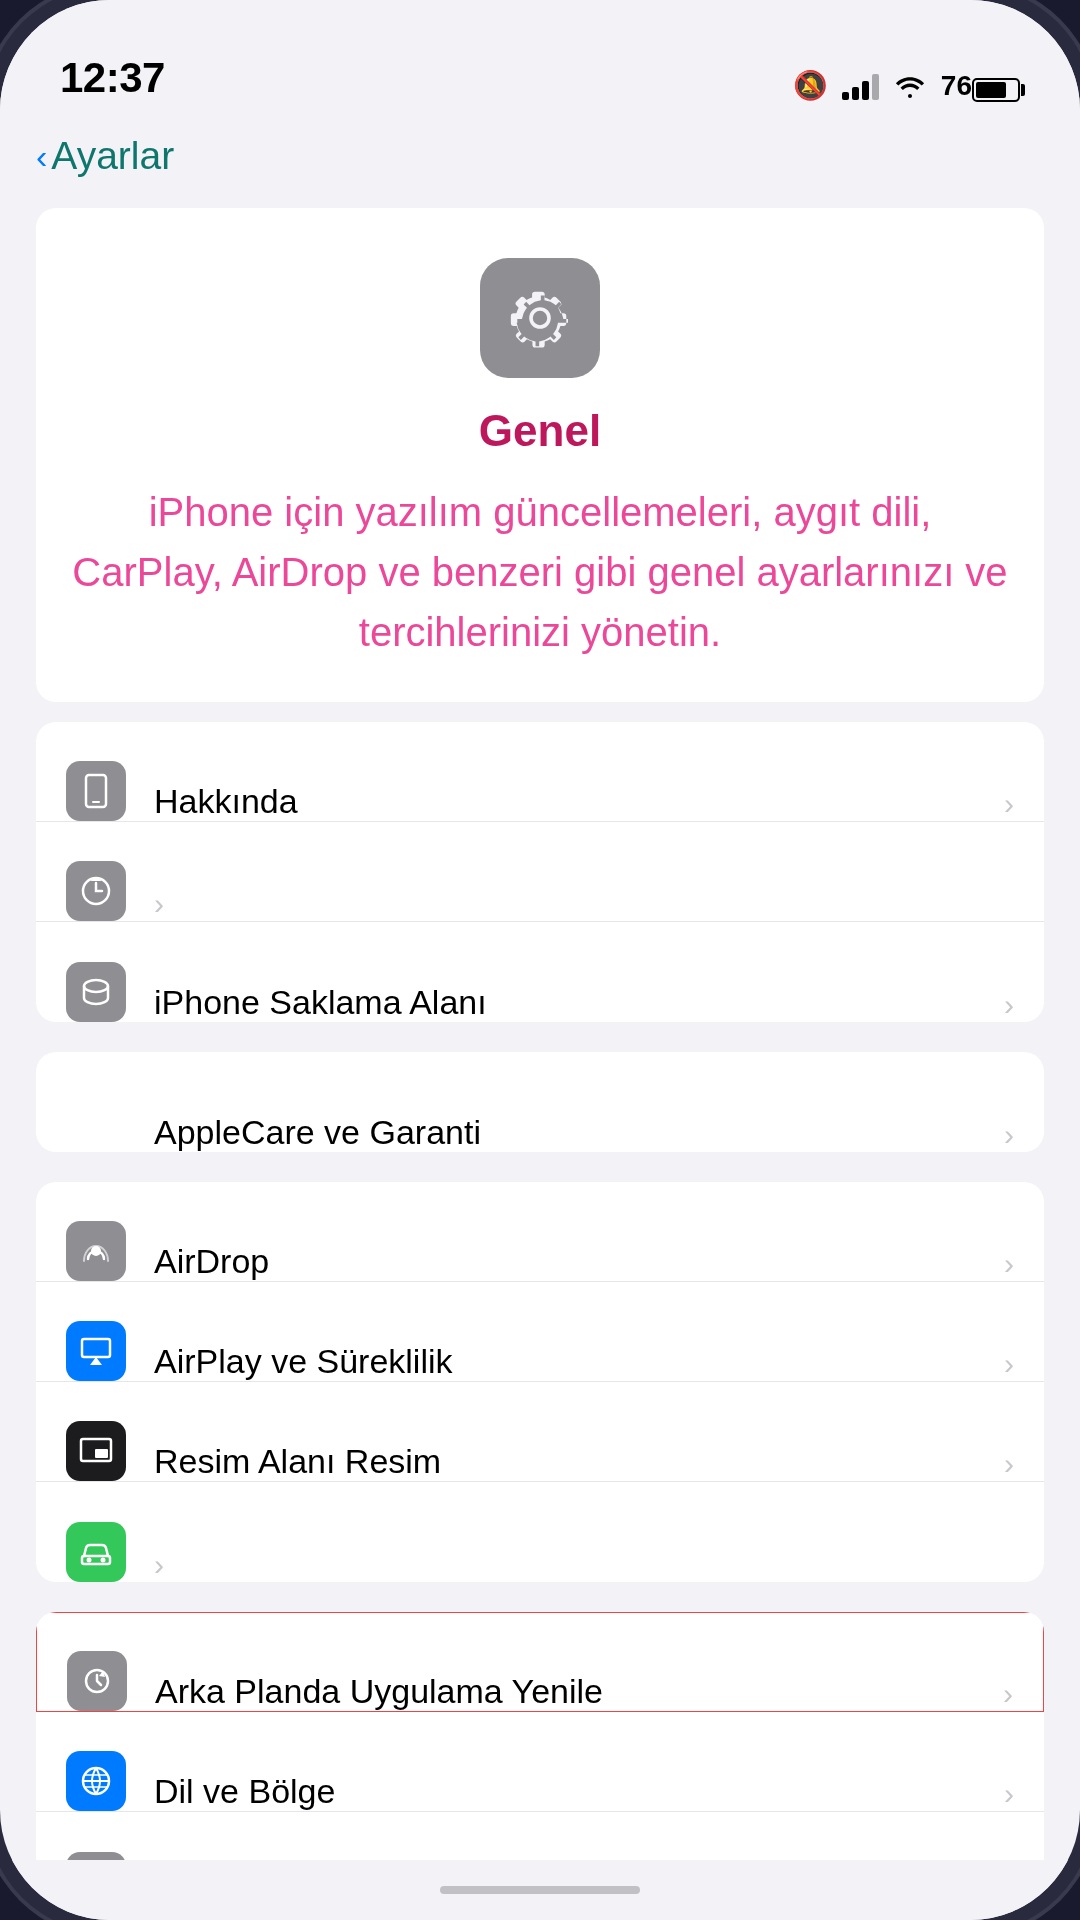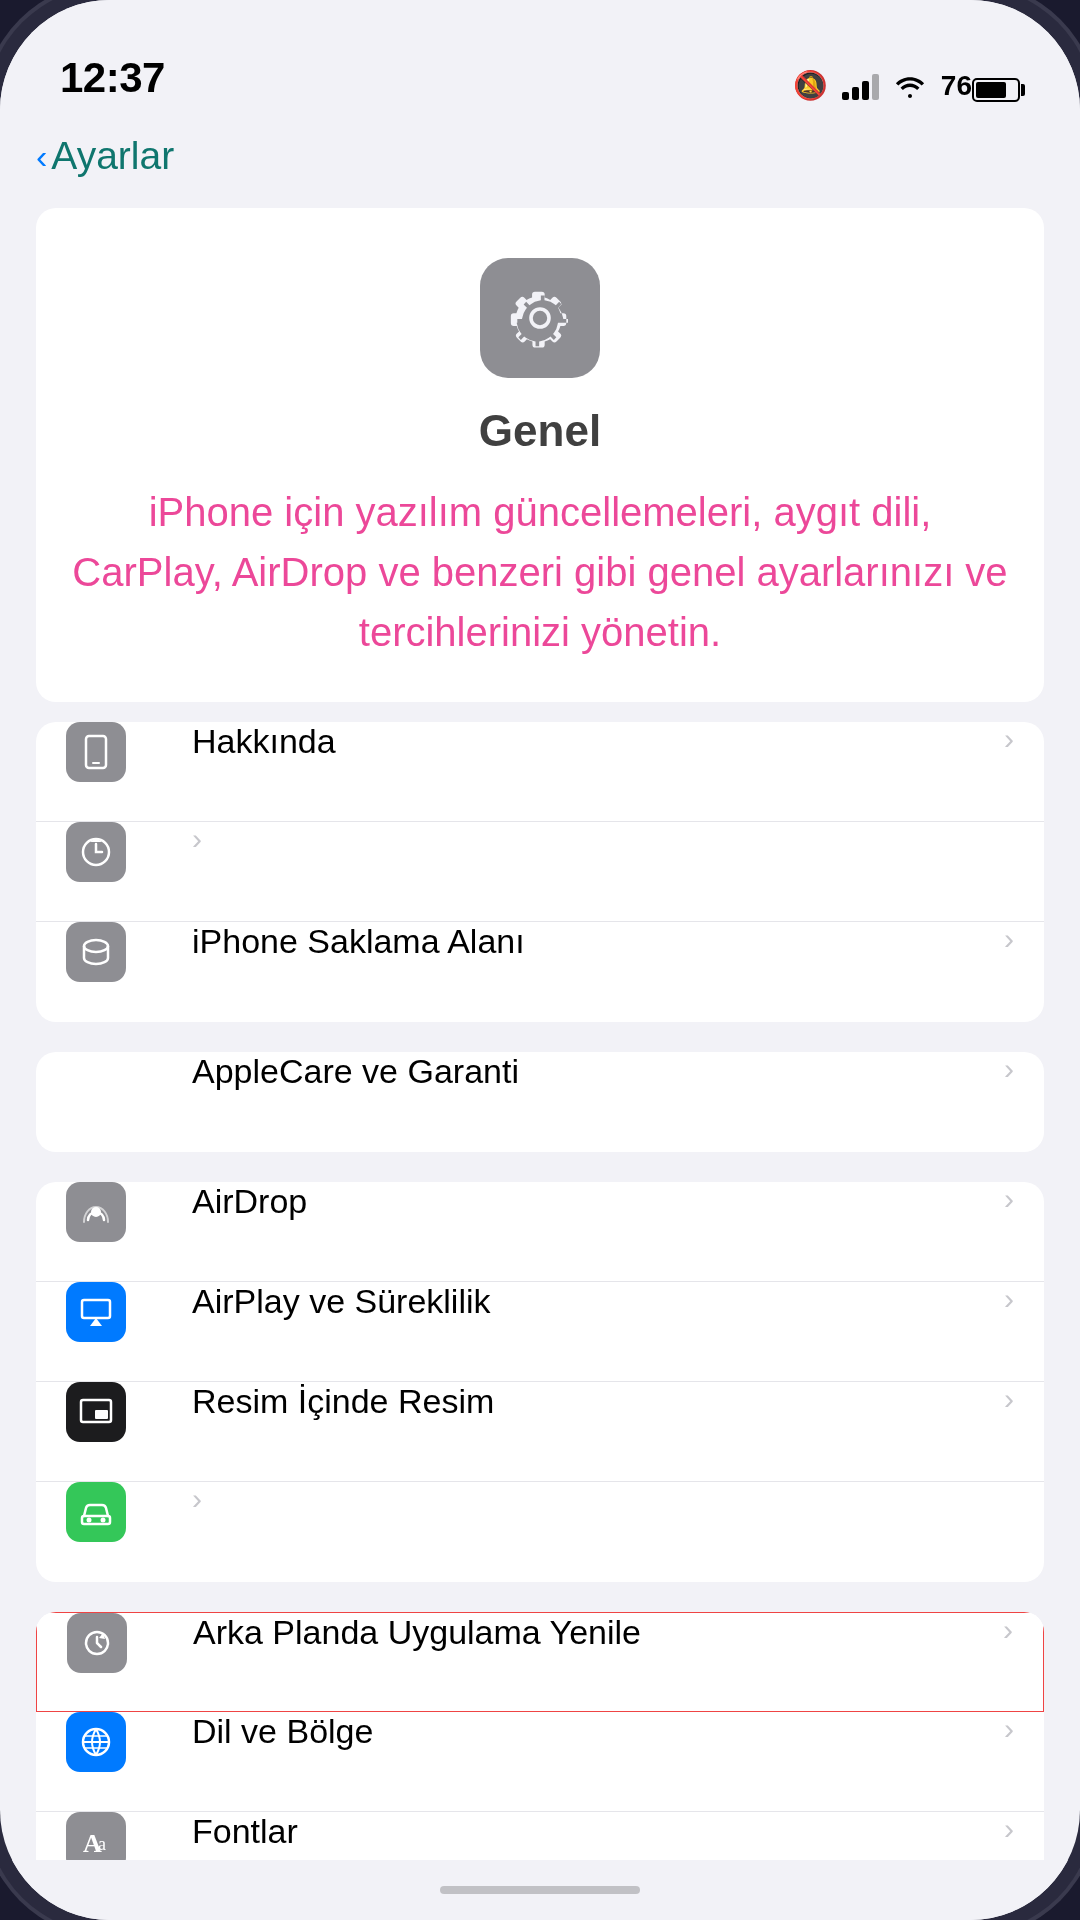--- a/index.html
+++ b/index.html
@@ -177,47 +177,46 @@
 
     .app-icon-genel svg {
       width: 72px;
       height: 72px;
       fill: #f2f2f7;
     }
 
     .header-title {
       font-size: 44px;
       font-weight: 700;
-      color: #404040;
+      color: #be185d;
       margin-bottom: 18px;
     }
 
     .header-desc {
       font-size: 40px;
       color: #ec4899;
       line-height: 1.5;
       margin-top: 8px;
     }
 
     
     .section {
       margin: 0 36px 30px 36px;
       background: #fff;
       border-radius: 20px;
       overflow: hidden;
     }
 
     .list-item {
       display: flex;
-      align-items: flex-start;
+      align-items: flex-end;
       padding: 0 30px;
       height: 100px;
       border-bottom: 1px solid #e5e5ea;
       position: relative;
-      gap: 38px;
     }
 
     .list-item:last-child {
       border-bottom: none;
     }
 
     .item-icon {
       width: 60px;
       height: 60px;
       border-radius: 14px;
@@ -386,21 +385,21 @@
           <span class="item-label">AirPlay ve Süreklilik</span>
           <span class="item-chevron">›</span>
         </div>
         <div class="list-item">
           <div class="item-icon icon-black">
             <svg width="36" height="36" viewBox="0 0 36 36" fill="none">
               <rect x="3" y="6" width="30" height="22" rx="2" stroke="white" stroke-width="2.5"></rect>
               <rect x="17" y="16" width="13" height="9" rx="1" fill="white"></rect>
             </svg>
           </div>
-          <span class="item-label">Resim İçinde Resim</span>
+          <span class="item-label">Resim Alanı Resim</span>
           <span class="item-chevron">›</span>
         </div>
         <div class="list-item">
           <div class="item-icon icon-green">
             <svg width="36" height="36" viewBox="0 0 36 36" fill="none">
               <path d="M6 22 L8 14 C8.5 12 10 11 12 11 L24 11 C26 11 27.5 12 28 14 L30 22" stroke="white" stroke-width="2.5" stroke-linecap="round"></path>
               <rect x="4" y="22" width="28" height="8" rx="2" fill="none" stroke="white" stroke-width="2.5"></rect>
               <circle cx="11" cy="26" r="2.5" fill="white"></circle>
               <circle cx="25" cy="26" r="2.5" fill="white"></circle>
             </svg>

